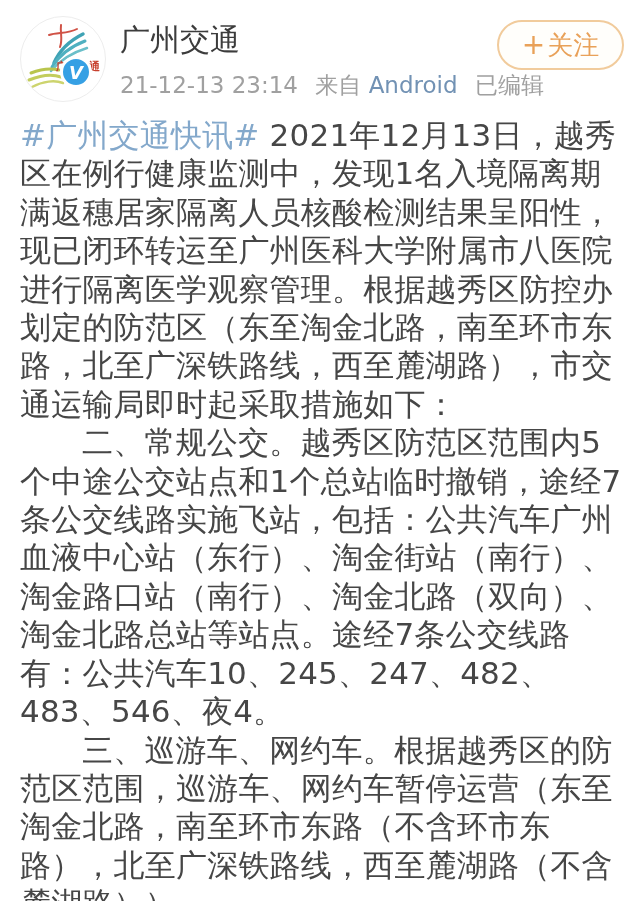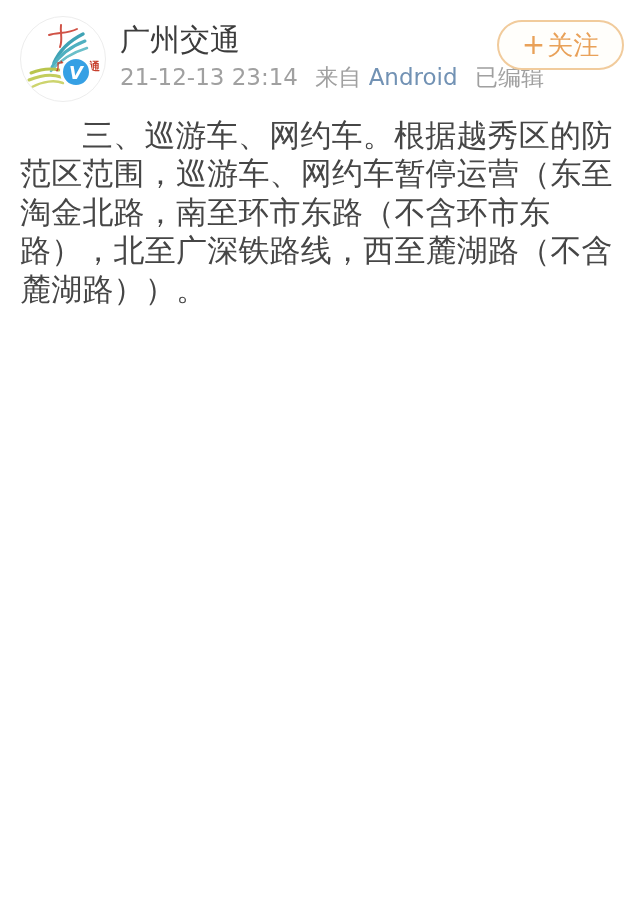--- a/index.html
+++ b/index.html
@@ -30,21 +30,21 @@
   .badge {
     position: absolute; left: 40px; top: 40px;
     width: 32px; height: 32px; border-radius: 50%;
     background: #36a0e4; border: 3px solid #ffffff;
     color: #ffffff; font-size: 18px; font-weight: bold;
     display: flex; align-items: center; justify-content: center;
     font-style: italic;
   }
   .hdr-text { margin-left: 12px; padding-top: 6px; flex: 1 1 auto; min-width: 0; }
   .username { font-size: 30px; color: #3c3c3c; line-height: 1.2; }
-  .meta { margin-top: 4px; font-size: 23px; color: #a0a0a0; white-space: nowrap; }
+  .meta { margin-top: 12px; font-size: 23px; color: #a0a0a0; white-space: nowrap; }
   .meta .sep { display: inline-block; width: 10px; }
   .meta .src { color: #7292b4; }
   .follow {
     flex: 0 0 auto;
     margin-top: 4px; margin-left: 8px;
     height: 50px; min-width: 127px;
     padding: 0 20px;
     background: #fffefb;
     border: 2px solid #f1cb9c;
     border-radius: 26px;
@@ -106,16 +106,18 @@
     </div>
 
     <button class="follow">
       <span class="plus">+</span>
       <span>关注</span>
     </button>
 
   </header>
 
   <main class="content">
+    <p class="para"><a class="hashtag">#广州交通快讯#</a><span> 2021年12月13日，越秀区在例行健康监测中，发现1名入境隔离期满返穗居家隔离人员核酸检测结果呈阳性，现已闭环转运至广州医科大学附属市八医院进行隔离医学观察管理。根据越秀区防控办划定的防范区（东至淘金北路，南至环市东路，北至广深铁路线，西至麓湖路），市交通运输局即时起采取措施如下：</span></p>
+    <p class="para indent">二、常规公交。越秀区防范区范围内5个中途公交站点和1个总站临时撤销，途经7条公交线路实施飞站，包括：公共汽车广州血液中心站（东行）、淘金街站（南行）、淘金路口站（南行）、淘金北路（双向）、淘金北路总站等站点。途经7条公交线路有：公共汽车10、245、247、482、483、546、夜4。</p>
     <p class="para indent">三、巡游车、网约车。根据越秀区的防范区范围，巡游车、网约车暂停运营（东至淘金北路，南至环市东路（不含环市东路），北至广深铁路线，西至麓湖路（不含麓湖路））。</p>
   </main>
 
 </div>
 
 </body></html>

